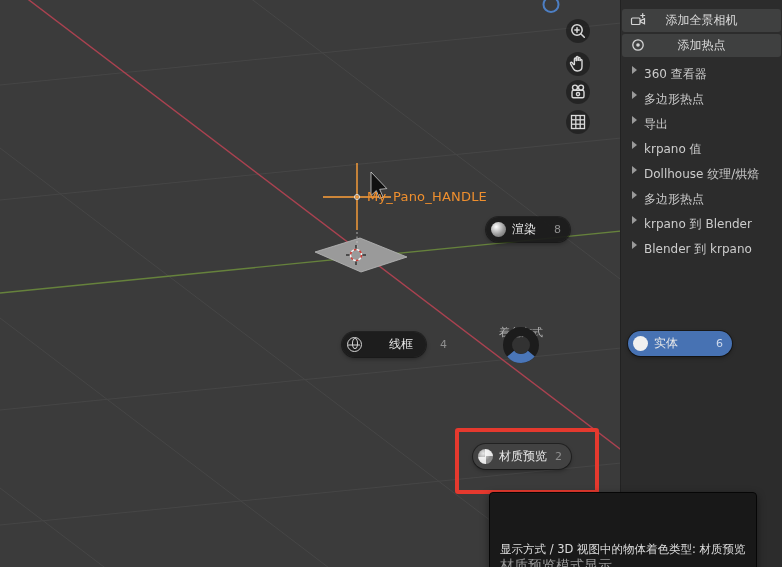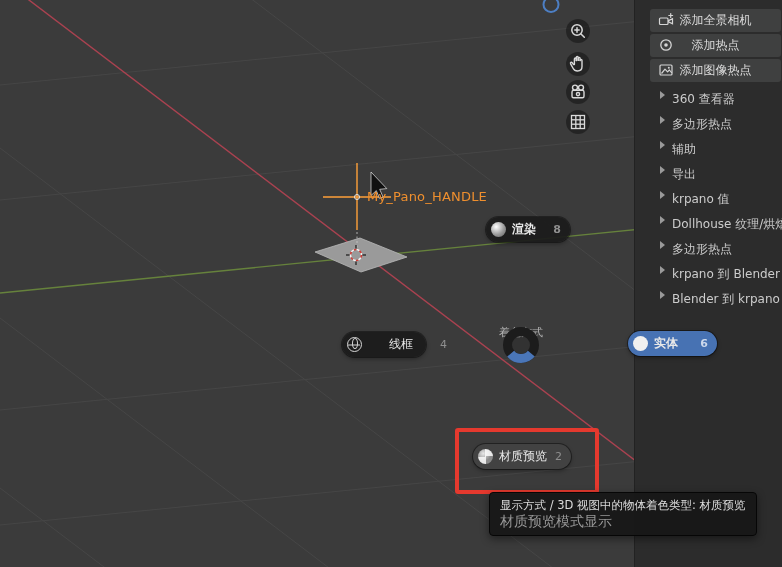--- a/index.html
+++ b/index.html
@@ -21,22 +21,22 @@
   
   .gadget{
     position:absolute;left:566px;width:24px;height:24px;border-radius:50%;
     background:rgba(30,30,30,.75);z-index:15;display:flex;align-items:center;justify-content:center;
   }
   .gadget svg{width:24px;height:24px;}
   .g-zoom{top:19px;} .g-hand{top:52px;} .g-cam{top:80px;} .g-grid{top:110px;}
 
   
   .side-panel{
-    position:absolute;right:0;top:0;width:148px;height:567px;z-index:10;
-    background:#2c2c2c;border-left:1px solid #222;box-sizing:border-box;padding-top:9px;padding-left:14px;
+    position:absolute;right:0;top:0;width:162px;height:567px;z-index:10;
+    background:#2c2c2c;border-left:1px solid #222;box-sizing:border-box;padding-top:9px;
   }
   .panel-btn{
     position:relative;margin:0 1px 2px 1px;height:23px;border-radius:3px;
     background:#3f4040;display:flex;align-items:center;justify-content:center;
     color:#dcdcdc;font-size:12px;cursor:default;
   }
   .panel-btn .p-ic{position:absolute;left:8px;top:3px;width:16px;height:16px;}
   .panel-sections{margin-top:9px;}
   .panel-section{
     height:25px;display:flex;align-items:flex-start;gap:7px;padding-left:11px;
@@ -57,23 +57,23 @@
     position:absolute;z-index:32;height:25px;box-sizing:border-box;
     display:flex;align-items:center;gap:6px;padding:0 9px 0 5px;
     background:rgba(27,27,27,.93);border-radius:13px;
     box-shadow:0 0 0 1px rgba(0,0,0,.4),0 2px 4px rgba(0,0,0,.35);
     color:#e8e8e8;font-size:12px;white-space:nowrap;
   }
   .pie-btn .p-key{margin-left:auto;font-size:11px;color:#8f8f8f;}
   .pie-btn.selected{background:#4772b3;}
   .pie-btn.selected .p-key{color:#cdd9ec;}
   .pie-btn.hovered{background:#424242;}
-  .pb-render{left:486px;top:217px;width:84px;font-weight:bold;}
+  .pb-render{left:486px;top:217px;width:84px;}
   .pb-wire{left:342px;top:332px;width:84px;gap:27px;}
-  .pb-solid{left:628px;top:331px;width:89px;font-weight:bold;}
+  .pb-solid{left:628px;top:331px;width:104px;}
   .pb-mat{left:473px;top:444px;width:98px;text-align:center;}
 
   .icon15{width:15px;height:15px;border-radius:50%;flex:none;}
   .ic-render{background:radial-gradient(circle at 35% 32%, #ffffff, #9a9a9a 55%, #5e5e5e);}
   .ic-wire{position:relative;border:1.5px solid #d6d6d6;box-sizing:border-box;background:transparent;}
   .ic-wire::before{
     content:"";position:absolute;left:50%;top:0;transform:translateX(-50%);
     width:6px;height:11px;border:1px solid #d6d6d6;border-radius:50%;box-sizing:border-box;
   }
   .ic-wire::after{
@@ -93,21 +93,21 @@
     border:4px solid #e5392e;border-radius:3px;pointer-events:none;
   }
 
   
   .tooltip{
     position:absolute;left:489px;top:492px;z-index:50;
     background:rgba(24,24,24,.97);border:1px solid #060606;border-radius:4px;
     padding:4px 10px 6px 10px;white-space:nowrap;
     box-shadow:0 3px 8px rgba(0,0,0,.45);
   }
-  .tooltip .tl1{font-size:11.5px;line-height:17px;color:#dcdcdc;}
+  .tooltip .tl1{font-size:11.5px;line-height:17px;color:#dcdcdc;margin-top:44px;}
   .tooltip .tl2{font-size:14px;line-height:15px;color:#989898;}
 </style>
 </head>
 <body>
 
 <div class="stage">
 
   <svg class="viewport-svg" width="782" height="567" viewBox="0 0 782 567">
 
     <g stroke="#464646" stroke-width="1">
@@ -202,43 +202,29 @@
     </div>
     <div class="panel-btn">
       <span class="p-ic">
         <svg viewBox="0 0 16 16" fill="none" stroke="#d5d5d5" stroke-width="1.3">
           <circle cx="8" cy="8" r="5.2"></circle>
           <circle cx="8" cy="8" r="1.8" fill="#d5d5d5" stroke="none"></circle>
         </svg>
       </span>
       <span>添加热点</span>
     </div>
-    <div class="panel-btn">
-      <span class="p-ic">
-        <svg viewBox="0 0 16 16" fill="none" stroke="#d5d5d5" stroke-width="1.2" stroke-linejoin="round">
-          <rect x="2" y="3" width="12" height="10" rx="1"></rect>
-          <path d="M3.5 11.5 L7 7.2 l2.6 2.6 1.8-1.8 2.4 3"></path>
-          <circle cx="10.8" cy="5.8" r="1" fill="#d5d5d5" stroke="none"></circle>
-        </svg>
-      </span>
-      <span>添加图像热点</span>
-    </div>
 
     <div class="panel-sections">
       <div class="panel-section">
         <span class="tri"></span>
         <span>360 查看器</span>
       </div>
       <div class="panel-section">
         <span class="tri"></span>
         <span>多边形热点</span>
-      </div>
-      <div class="panel-section">
-        <span class="tri"></span>
-        <span>辅助</span>
       </div>
       <div class="panel-section">
         <span class="tri"></span>
         <span>导出</span>
       </div>
       <div class="panel-section">
         <span class="tri"></span>
         <span>krpano 值</span>
       </div>
       <div class="panel-section">

